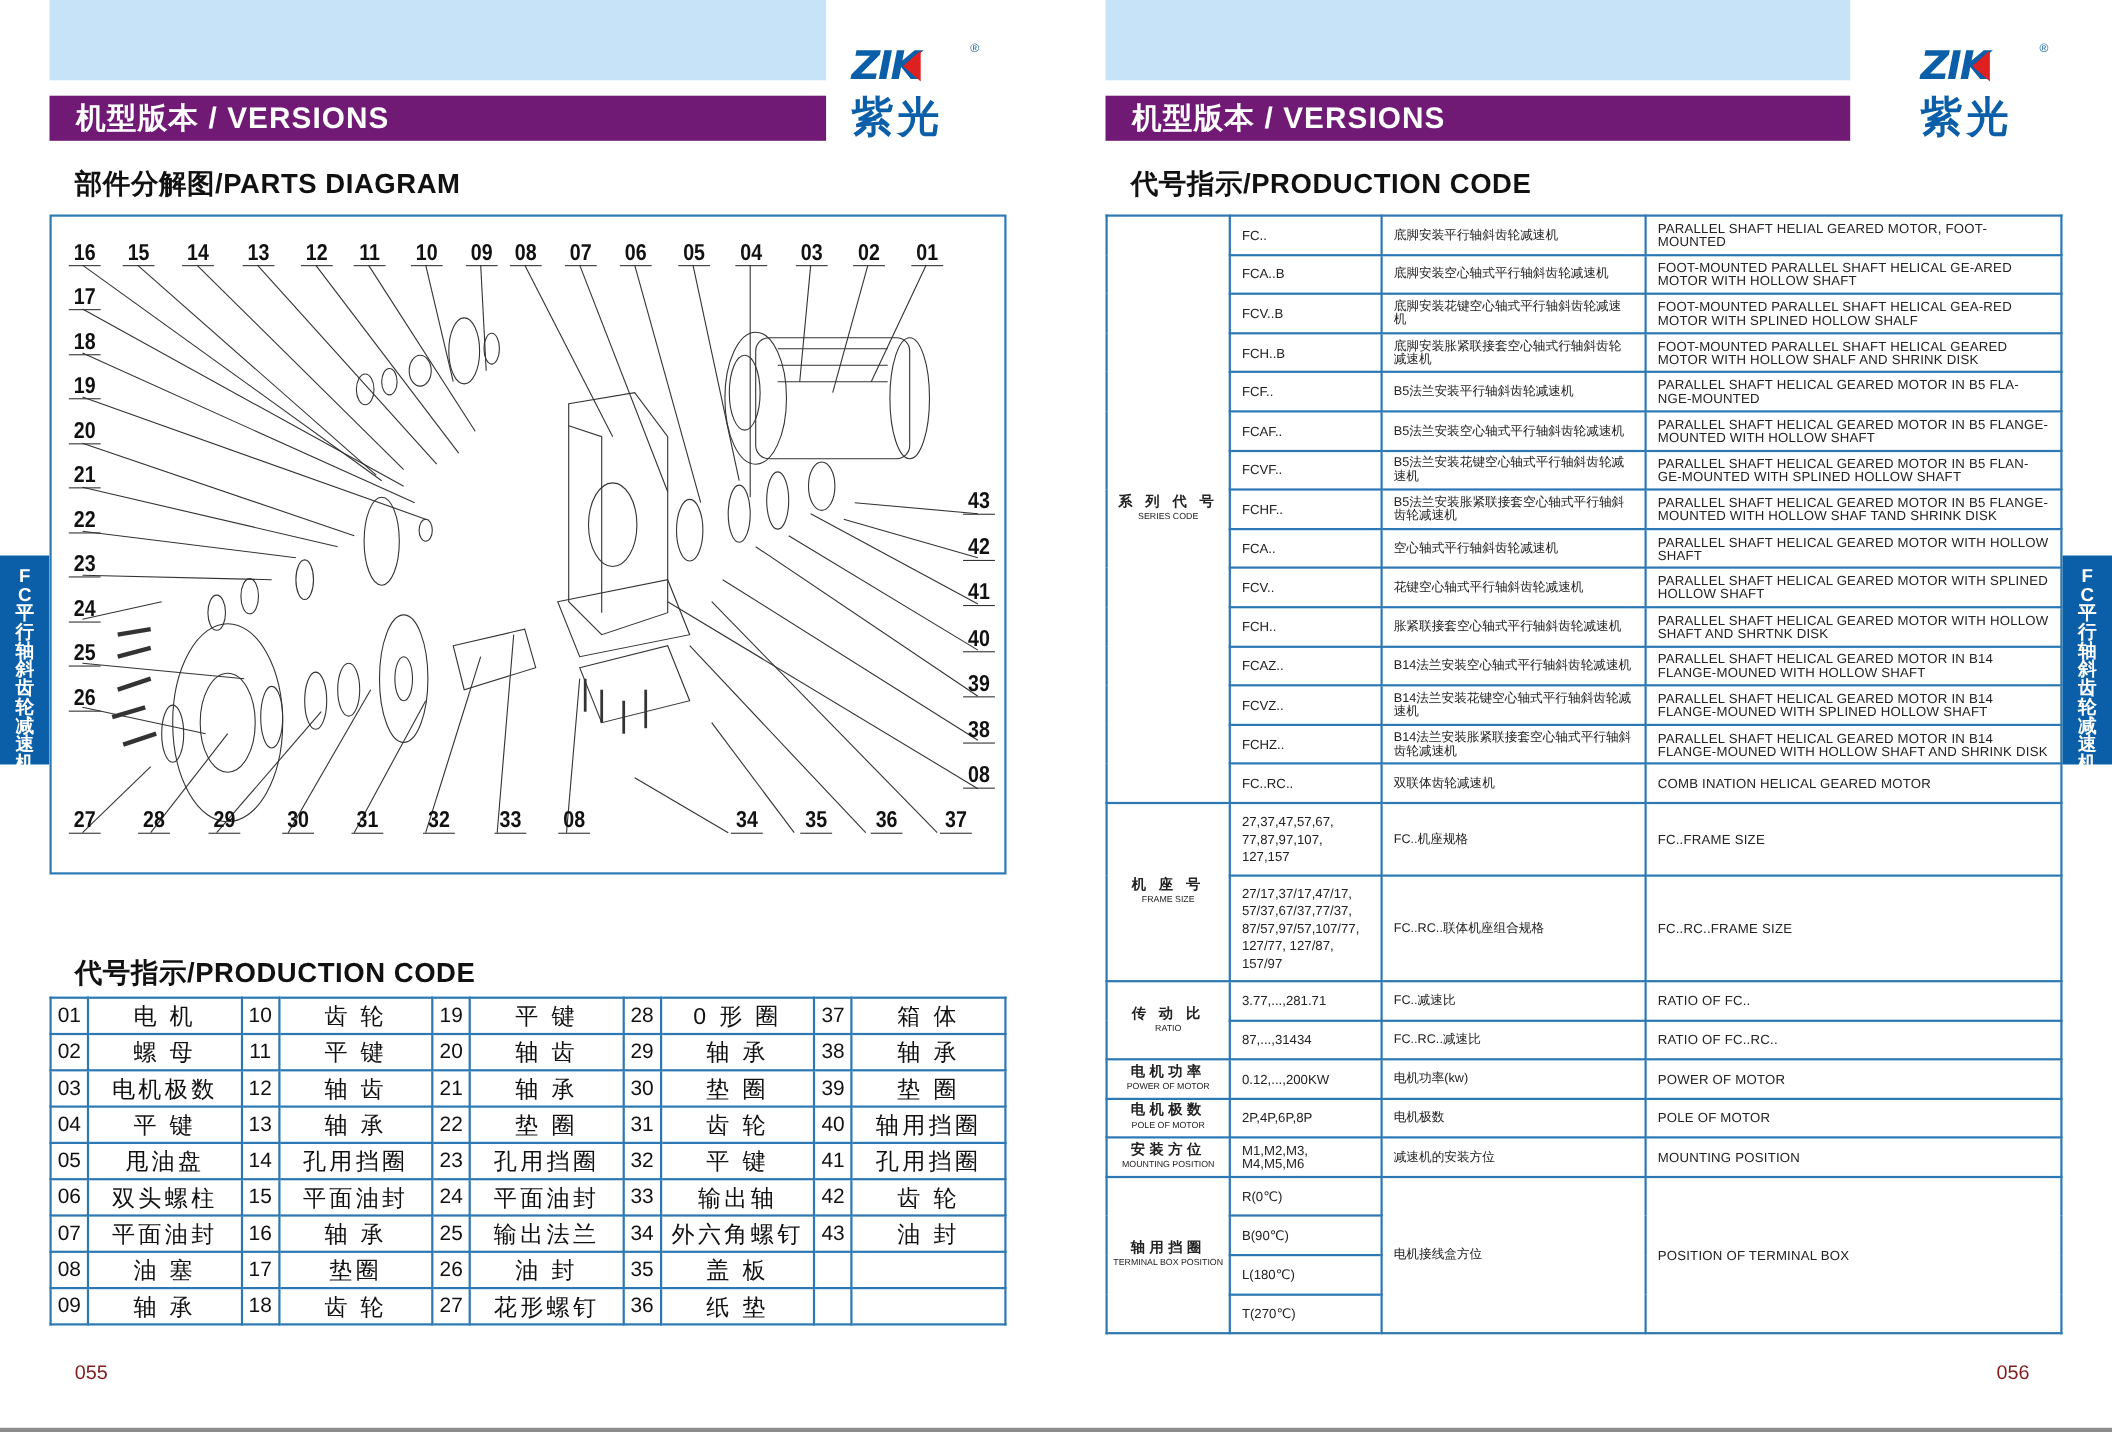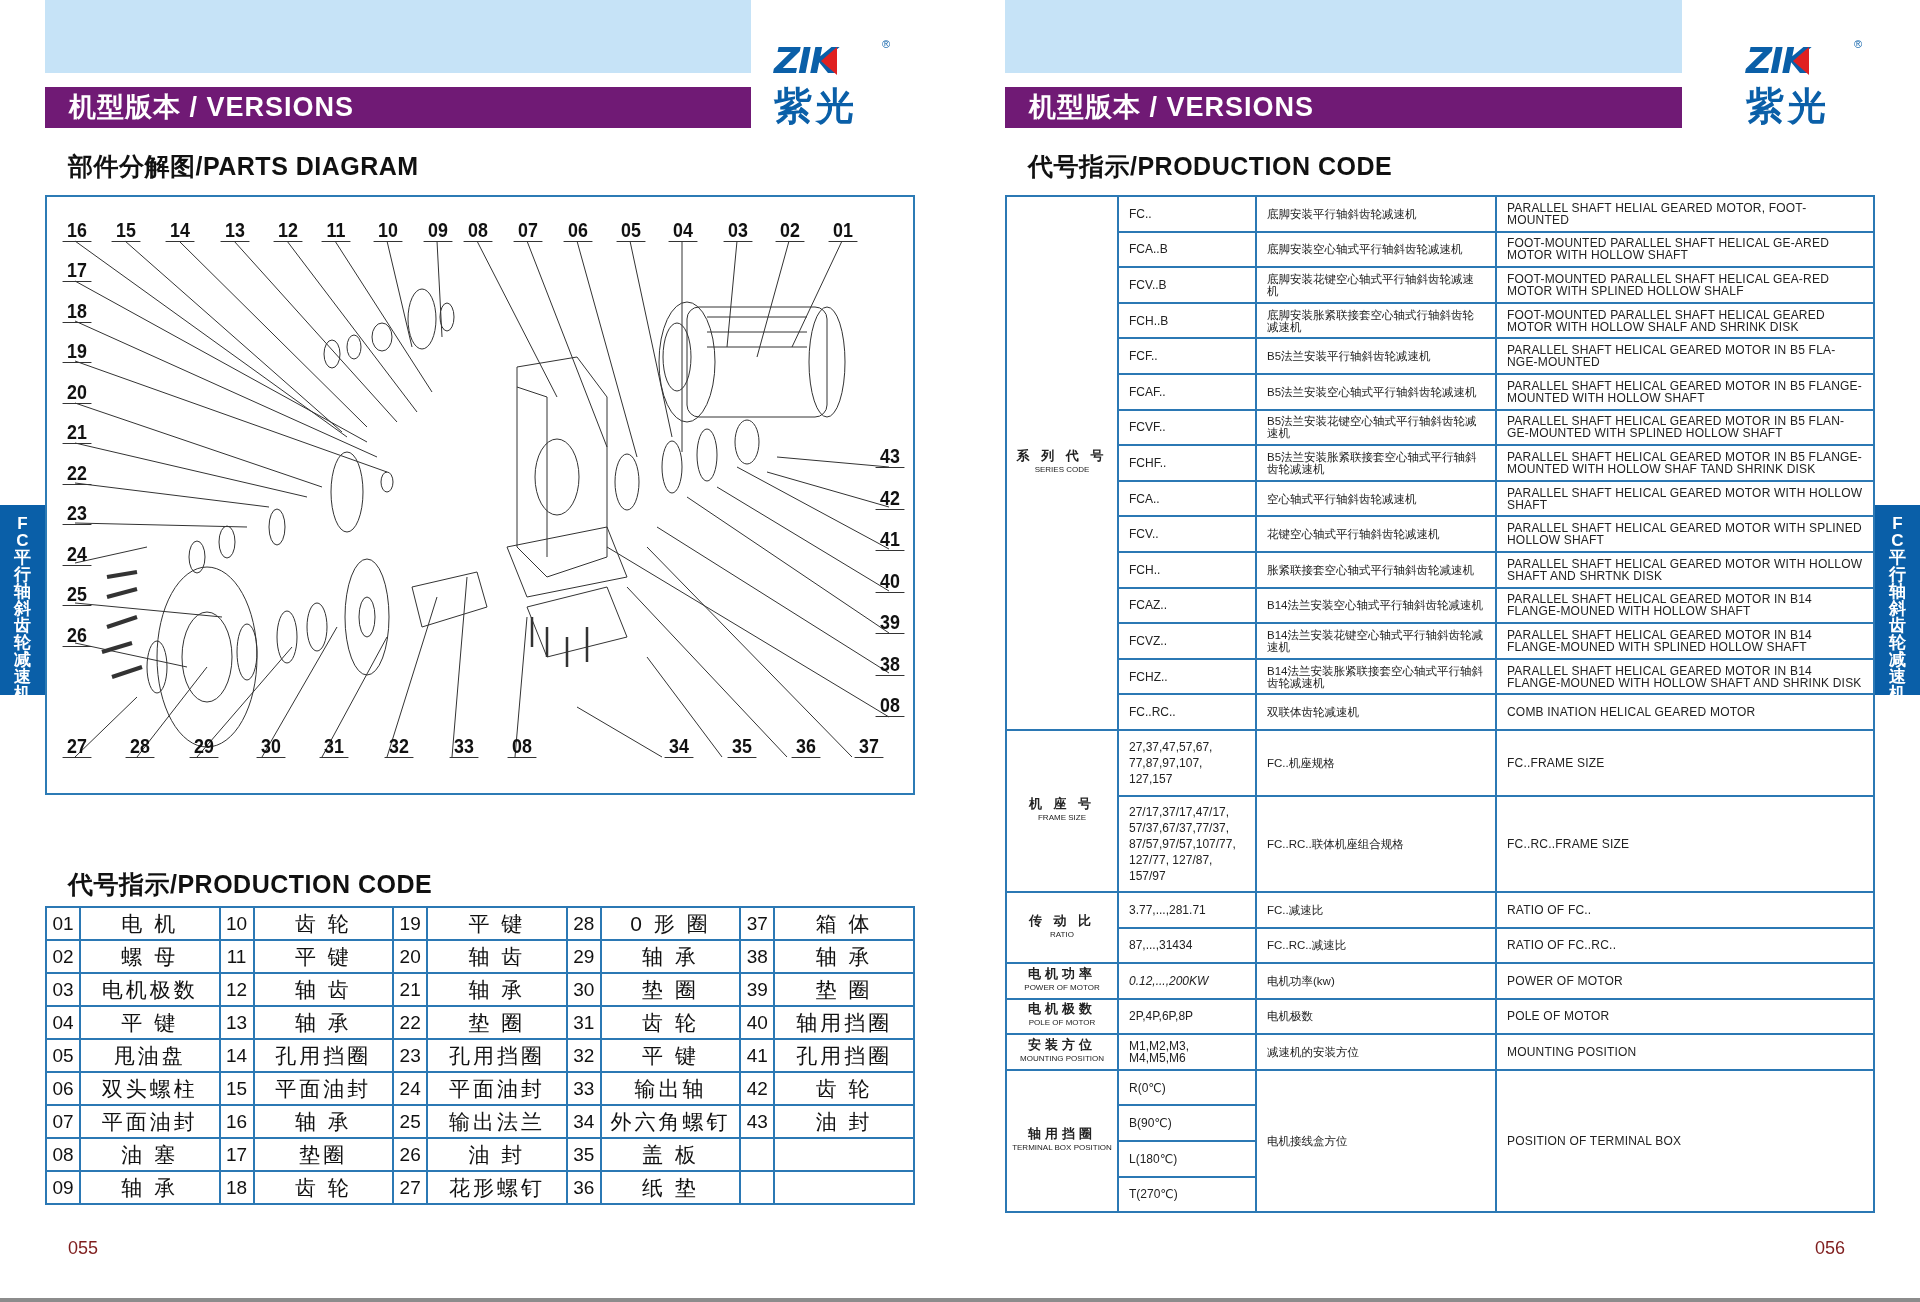--- a/index.html
+++ b/index.html
@@ -501,21 +501,21 @@
         <tr class="r35">
           <td class="code">87,...,31434</td>
           <td class="desc-cn">FC..RC..减速比</td>
           <td class="desc-en">RATIO OF FC..RC..</td>
         </tr>
         <tr class="r35">
           <td class="cat" rowspan="1">
             <span class="cn">电机功率</span>
             <span class="en">POWER OF MOTOR</span>
           </td>
-          <td class="code" style="padding-right: 20px; font-style: italic;">0.12,...,200KW</td>
+          <td class="code" style="padding-right: 20px;">0.12,...,200KW</td>
           <td class="desc-cn">电机功率(kw)</td>
           <td class="desc-en">POWER OF MOTOR</td>
         </tr>
         <tr class="r35">
           <td class="cat" rowspan="1">
             <span class="cn">电机极数</span>
             <span class="en">POLE OF MOTOR</span>
           </td>
           <td class="code" style="padding-right: 8px;">2P,4P,6P,8P</td>
           <td class="desc-cn">电机极数</td>

